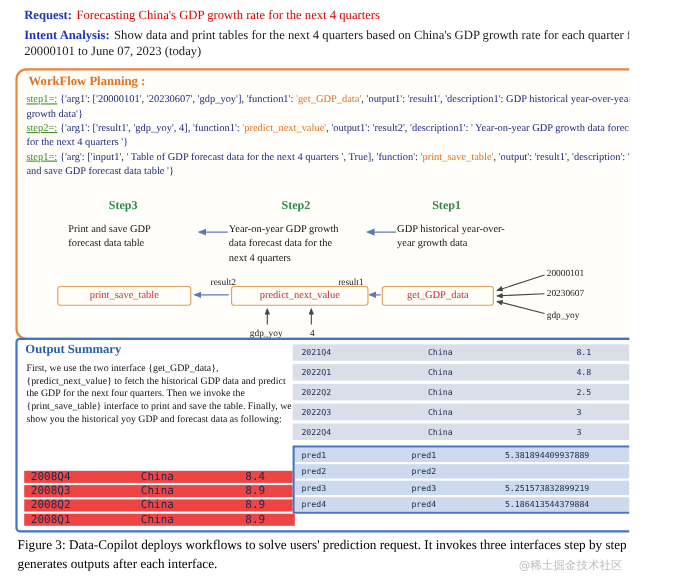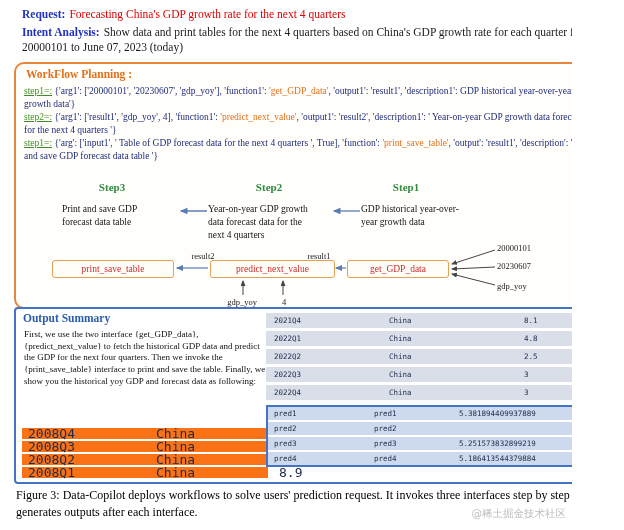--- a/index.html
+++ b/index.html
@@ -44,21 +44,21 @@
   
   .out-box{left:14px;top:307px;width:594px;height:173px;border:2px solid #4472c4;border-radius:4px;background:#ffffff;}
   .out-title{position:absolute;left:7px;top:3px;font-size:11.5px;font-weight:bold;color:#2a5caa;}
   .out-para{position:absolute;left:8px;top:20px;width:248px;font-size:9px;line-height:1.3;color:#101010;}
   .tbl{position:absolute;}
   .tbl-recent{left:250px;top:4px;width:340px;}
   .tbl-history{left:6px;top:119px;width:246px;}
   .tbl-pred{left:250px;top:96px;width:336px;border:2px solid #4472c4;background:#ffffff;padding:0;}
   .trow{display:grid;font-family:"DejaVu Sans Mono",monospace;color:#1c2b4a;}
   .r-recent{grid-template-columns:115px 135px 1fr;height:15px;line-height:15px;margin-bottom:3px;background:#d9dee9;padding-left:8px;font-size:7.5px;}
-  .r-history{grid-template-columns:100px 95px 1fr;height:11px;line-height:11px;margin-bottom:2px;background:#f97316;padding-left:6px;font-size:13px;gap:28px;}
+  .r-history{grid-template-columns:100px 95px 1fr;height:11px;line-height:11px;margin-bottom:2px;background:#ef4444;padding-left:6px;font-size:10px;}
   .r-pred{grid-template-columns:100px 85px 1fr;height:13px;line-height:13px;margin-bottom:2px;background:#cdd9ec;padding-left:6px;font-size:7.5px;}
   .tbl-pred .trow:last-child{margin-bottom:0;}
 
   .caption{left:16px;top:487px;width:592px;font-size:12px;line-height:1.38;color:#000;}
   .watermark{right:6px;top:507px;font-size:10.5px;color:#bdbdbd;font-family:"DejaVu Sans",sans-serif;}
 </style>
 </head>
 <body>
 
 <div class="page">

